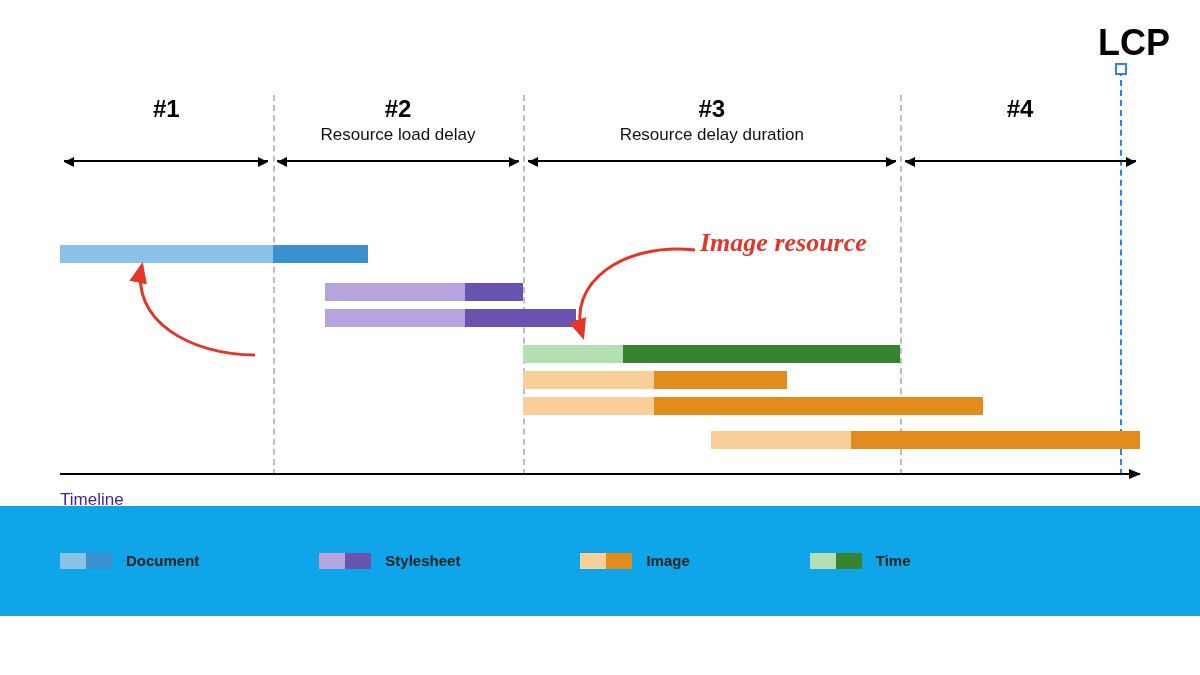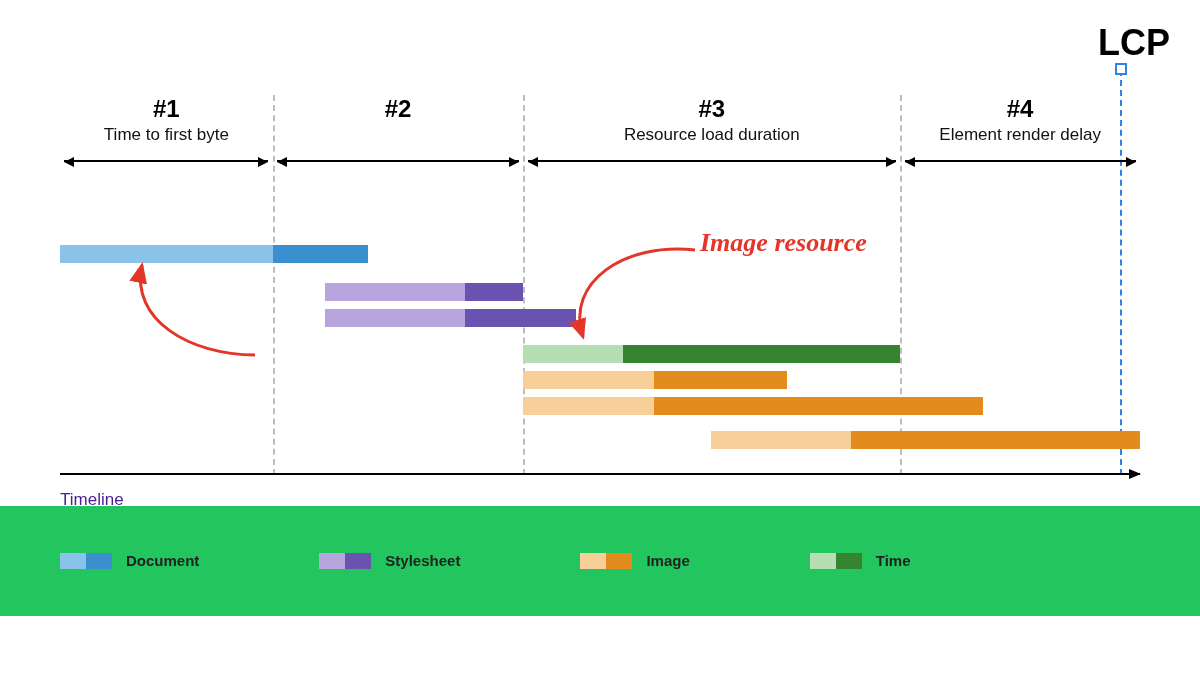--- a/index.html
+++ b/index.html
@@ -25,53 +25,52 @@
   .sty-l{background:#b8a4dc;} .sty-d{background:#6a53b0;}
   .scr-l{background:#f8cf99;} .scr-d{background:#e28c1e;}
   .img-l{background:#b6deb3;} .img-d{background:#36842f;}
   
   .lcp-line{position:absolute;top:70px;width:0;border-left:2.5px dashed #2f82e6;height:405px;}
   .lcp-label{position:absolute;font-weight:700;font-size:36px;color:#000;}
   .lcp-sq{position:absolute;width:8px;height:8px;border:2px solid #2f82e6;background:#fff;}
   
   .tl-label{position:absolute;left:60px;top:490px;font-size:17px;color:#4c1d95;}
   
-  .legend{position:absolute;left:0;right:0;bottom:0;height:110px;background:#22c55e;}
+  .legend{position:absolute;left:0;right:0;bottom:0;height:110px;background:#0ea5e9;}
   .legend .row{position:absolute;left:60px;right:60px;top:46px;display:flex;gap:120px;align-items:center;}
   .legend .item{display:flex;align-items:center;gap:14px;font-size:15px;font-weight:600;color:#222;}
   .sw{display:flex;height:16px;}
   .sw span{width:26px;height:16px;display:block;}
   
   .hand{position:absolute;color:#e33528;font-style:italic;font-weight:700;font-size:26px;font-family:"Segoe Script","Comic Sans MS",cursive;}
 </style>
 </head>
 <body>
 
 <div class="stage">
 
   <div class="lcp-label" style="left:1098px;top:22px;">LCP</div>
   <div class="lcp-line" style="left:1120px;"></div>
   <div class="lcp-sq" style="left:1115px;top:63px;"></div>
 
   <div class="chart">
 
     <div class="reg" style="left:0%;width:19.7%;">
       <div class="num">#1</div>
-      <div class="lbl">Time to first byte</div>
     </div>
     <div class="reg" style="left:19.7%;width:23.2%;">
       <div class="num">#2</div>
+      <div class="lbl">Resource load delay</div>
     </div>
     <div class="reg" style="left:42.9%;width:34.9%;">
       <div class="num">#3</div>
-      <div class="lbl">Resource load duration</div>
+      <div class="lbl">Resource delay duration</div>
     </div>
     <div class="reg" style="left:77.8%;width:22.2%;">
       <div class="num">#4</div>
-      <div class="lbl">Element render delay</div>
     </div>
     <div class="harrow" style="left:0.4%;width:18.9%;top:65px;"></div>
     <div class="harrow" style="left:20.1%;width:22.4%;top:65px;"></div>
     <div class="harrow" style="left:43.3%;width:34.1%;top:65px;"></div>
     <div class="harrow" style="left:78.2%;width:21.4%;top:65px;"></div>
 
     <div class="vline" style="left:19.7%;"></div>
     <div class="vline" style="left:42.9%;"></div>
     <div class="vline" style="left:77.8%;"></div>
 

